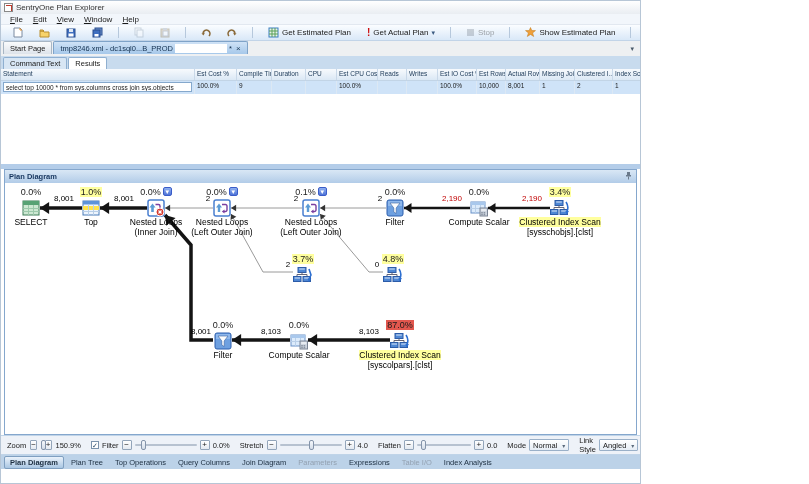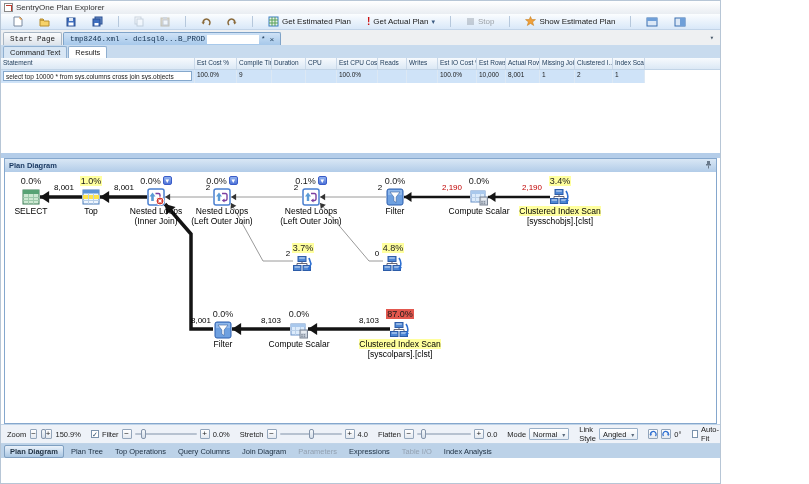--- a/index.html
+++ b/index.html
@@ -1,38 +1,38 @@
 <!DOCTYPE html>
 <html><head>
 <meta charset="utf-8">
 <style>
   html,body{margin:0;padding:0;background:#fff;}
   *{box-sizing:border-box;}
-  .app{width:721px;height:484px;font-family:"Liberation Sans",sans-serif;font-size:8px;color:#1a1a1a;
+  .app{width:641px;height:484px;font-family:"Liberation Sans",sans-serif;font-size:8px;color:#1a1a1a;
        background:#fff;display:flex;flex-direction:column;overflow:hidden;border:1px solid #b7c6d6;}
   
   .titlebar{height:13px;background:linear-gradient(#ffffff,#e9edf2);display:flex;align-items:center;
             padding-left:3px;gap:3px;flex:0 0 13px;}
   .title-text{font-size:8px;color:#333;}
   .app-logo{width:9px;height:9px;border:1px solid #888;background:#fff;position:relative;}
   .app-logo::after{content:"";position:absolute;left:1px;top:1px;width:5px;height:5px;border:1px solid #c0392b;border-left:none;border-bottom:none;}
   
   .menubar{height:11px;background:#f2f6fb;display:flex;align-items:center;padding-left:4px;flex:0 0 11px;border-bottom:1px solid #e2e8f0;}
   .menu-item{padding:0 5px;cursor:default;}
   
   .toolbar{height:16px;background:linear-gradient(#fbfdff,#d9e8f8);display:flex;align-items:center;
            padding-left:9px;gap:10px;flex:0 0 16px;border-bottom:1px solid #c2d4e8;}
   .tbtn{display:flex;align-items:center;gap:3px;padding:1px 3px;border-radius:2px;white-space:nowrap;}
   .tsep{width:1px;height:11px;background:#b6c8dc;margin:0 2px;flex:0 0 1px;}
   .dim{opacity:.4;}
   .ticon{display:inline-block;line-height:0;}
   .excl{color:#cc1111;font-weight:bold;font-size:10px;line-height:10px;}
   .ddown{font-size:7px;color:#3a5a80;}
   
-  .doctabs{height:15px;background:#eef0f2;display:flex;align-items:flex-end;padding-left:2px;flex:0 0 15px;position:relative;font-family:Liberation Mono, monospace;}
+  .doctabs{height:15px;background:#eef0f2;display:flex;padding-left:2px;flex:0 0 15px;position:relative;}
   .doctab{height:13px;display:flex;align-items:center;padding:0 6px;font-size:7.5px;
           border:1px solid #a8b6c4;border-bottom:none;border-radius:2px 2px 0 0;
           background:linear-gradient(#fafbfc,#dde3ea);margin-right:1px;white-space:nowrap;}
   .doctab.active{background:linear-gradient(#cfe2f6,#a6c8ea);border-color:#7fa3c8;color:#13304f;}
   .redacted{display:inline-block;width:52px;height:9px;background:#fff;margin:0 2px;}
   .tab-close{margin-left:4px;font-size:8px;color:#24425f;cursor:default;}
   .tabstrip-dd{position:absolute;right:6px;bottom:3px;font-size:7px;color:#4a5a6a;}
   
   .subtabs{height:13px;background:#c8dbee;display:flex;align-items:flex-end;padding-left:2px;flex:0 0 13px;}
   .subtab{height:12px;padding:0 6px;display:flex;align-items:center;border:1px solid #8fafd0;border-bottom:none;
@@ -93,20 +93,27 @@
 </head>
 <body>
 
 <div class="app">
 
   <div class="titlebar">
     <span class="app-logo"></span>
     <span class="title-text">SentryOne Plan Explorer</span>
   </div>
 
+  <div class="menubar">
+      <span class="menu-item"><u>F</u>ile</span>
+      <span class="menu-item"><u>E</u>dit</span>
+      <span class="menu-item"><u>V</u>iew</span>
+      <span class="menu-item"><u>W</u>indow</span>
+      <span class="menu-item"><u>H</u>elp</span>
+    </div>
 
   <div class="toolbar">
     <span class="tbtn">
         <span class="ticon"><svg width="10" height="11">
             <polygon points="1,1 7,1 9,3 9,10 1,10" fill="#fff" stroke="#7a8aa0"></polygon>
             <polyline points="7,1 7,3 9,3" fill="none" stroke="#e09030"></polyline>
           </svg></span>
       </span>
     <span class="tbtn">
         <span class="ticon"><svg width="11" height="10">

